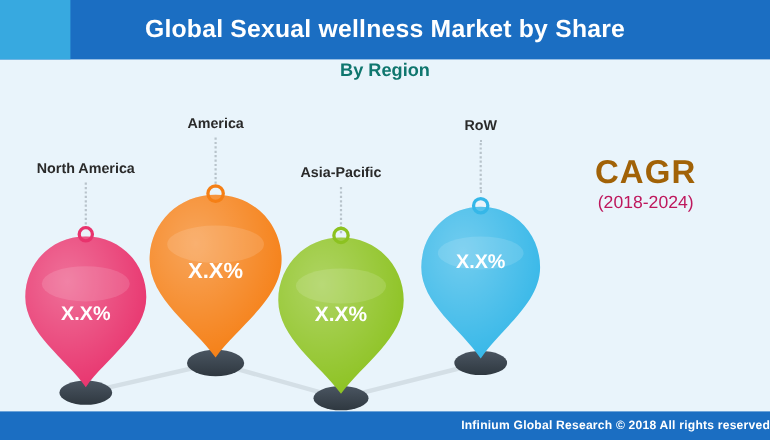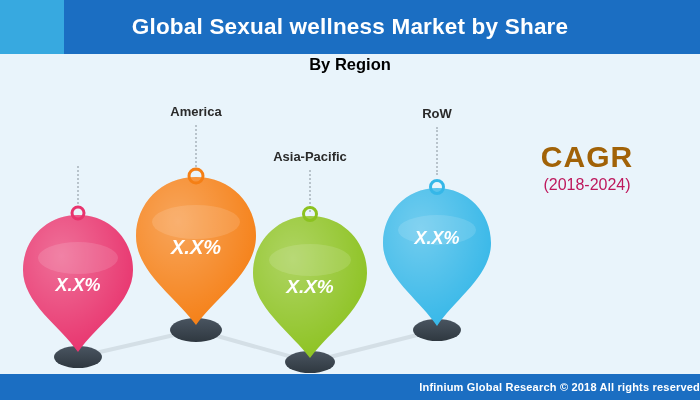--- a/index.html
+++ b/index.html
@@ -21,21 +21,21 @@
     color:#ffffff;font-size:22.5px;font-weight:bold;letter-spacing:.2px;
     text-align:center;white-space:nowrap;
   }
   .header-accent{
     position:absolute;left:0;top:0;width:64px;height:54px;background:#37a9e0;
   }
 
   
   .subtitle{
     position:absolute;left:0;top:55px;width:700px;
-    text-align:center;color:#000000;
+    text-align:center;color:#0f766e;
     font-size:16.5px;font-weight:bold;
   }
 
   
   .footer{
     position:absolute;left:0;bottom:0;width:700px;height:26px;
     background:#1b6ec2;display:flex;align-items:center;justify-content:flex-end;
   }
   .footer-text{color:#ffffff;font-size:11px;font-weight:bold;letter-spacing:.2px;}
 
@@ -54,21 +54,21 @@
   }
   .ring{
     position:absolute;border-radius:50%;
     background:transparent;
     transform:translate(-50%,-50%);
     box-sizing:border-box;
   }
   .pin-value{
     position:absolute;color:#ffffff;font-weight:bold;
     transform:translateX(-50%);
-    white-space:nowrap;text-align:center;font-style:italic;
+    white-space:nowrap;text-align:center;
   }
 
   
   .cagr-wrap{position:absolute;right:18px;top:140px;width:190px;text-align:center;}
   .cagr-title{color:#a16207;font-size:30px;font-weight:bold;letter-spacing:1px;}
   .cagr-value{color:#1b5fa8;font-size:46px;font-weight:bold;line-height:1.05;margin-top:2px;}
   .cagr-years{color:#be185d;font-size:16px;font-weight:normal;margin-top:2px;}
 </style>
 </head>
 <body>
@@ -129,20 +129,21 @@
         <path d="M437 188 C468 188 491 213 491 243 C491 276 455 299 437 326 C419 299 383 276 383 243 C383 213 406 188 437 188 Z" fill="url(#hl)"></path>
         <ellipse cx="437" cy="230" rx="39" ry="15" fill="#ffffff" opacity="0.13"></ellipse>
       </g>
     </svg>
 
     
 
     
     <div class="dotline" style="left:78px;top:166px;height:42px;"></div>
     <div class="ring" style="left:78px;top:213px;width:15px;height:15px;border:3px solid #e8336d;"></div>
+    <div class="pin-label" style="left:78px;top:145px;">North America</div>
     <div class="pin-value" style="left:78px;top:275px;font-size:18px;">X.X%</div>
 
     
     <div class="dotline" style="left:196px;top:125px;height:46px;"></div>
     <div class="ring" style="left:196px;top:176px;width:17px;height:17px;border:3px solid #f57f15;"></div>
     <div class="pin-label" style="left:196px;top:104px;">America</div>
     <div class="pin-value" style="left:196px;top:236px;font-size:20px;">X.X%</div>
 
     
     <div class="dotline" style="left:310px;top:170px;height:42px;"></div>

